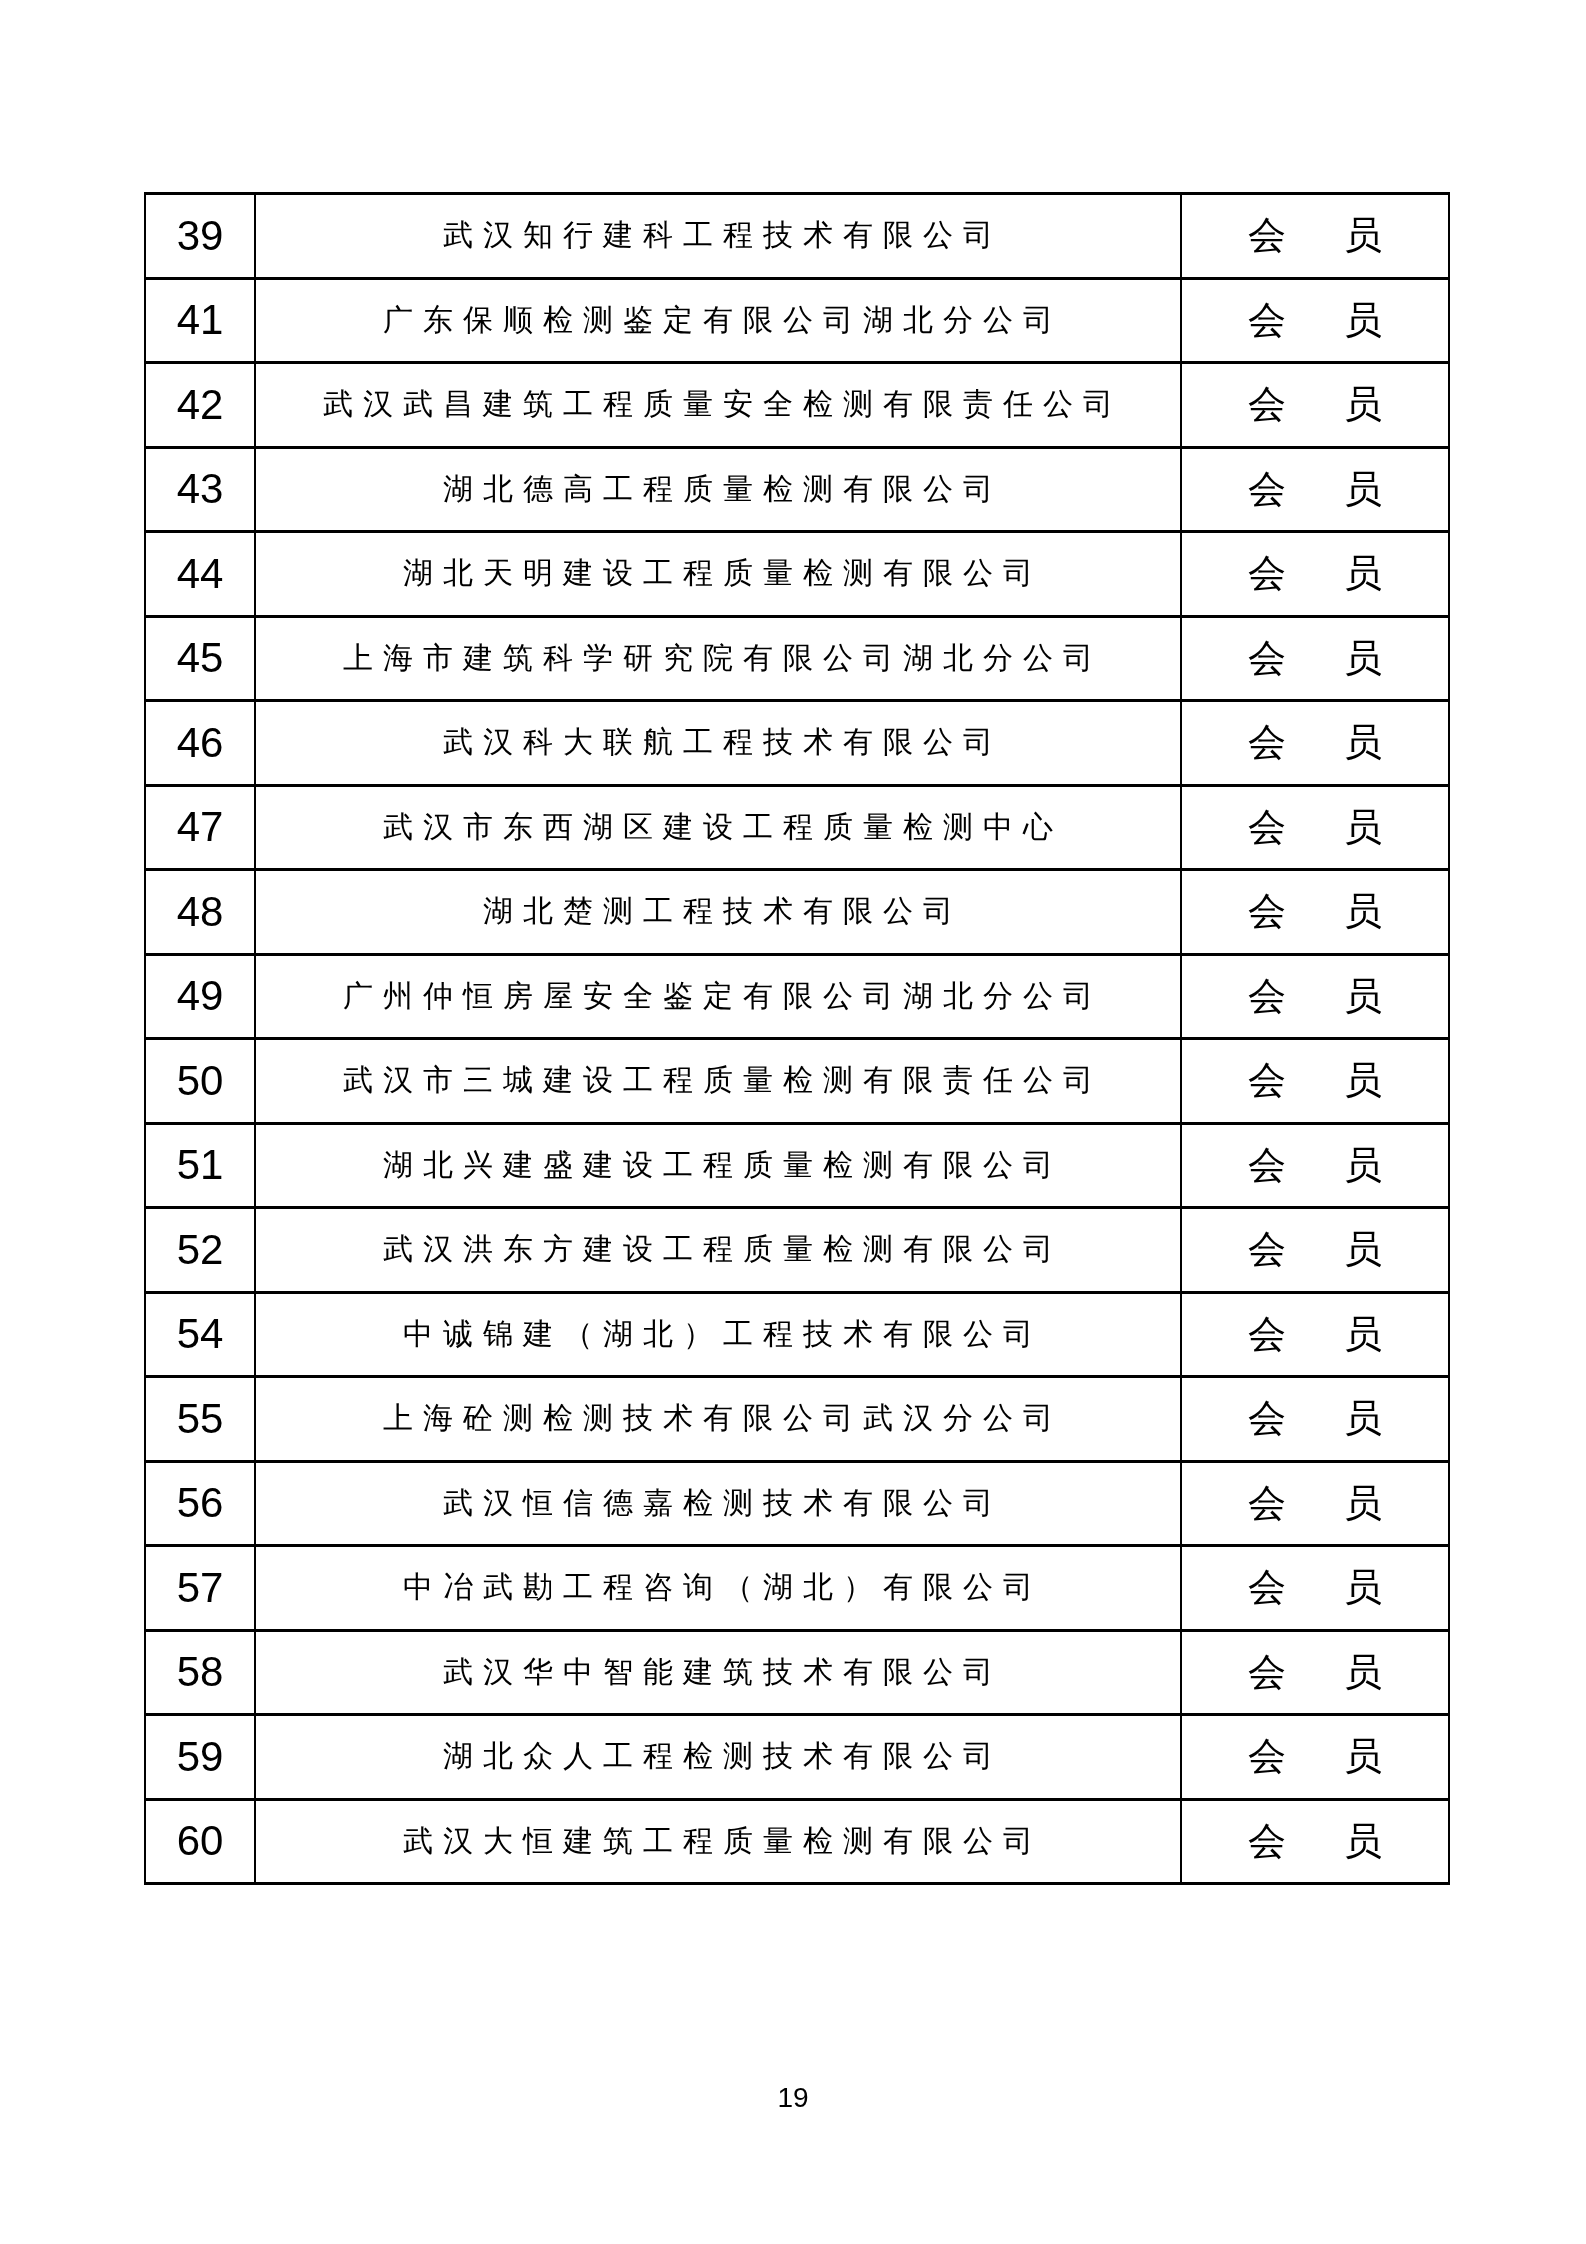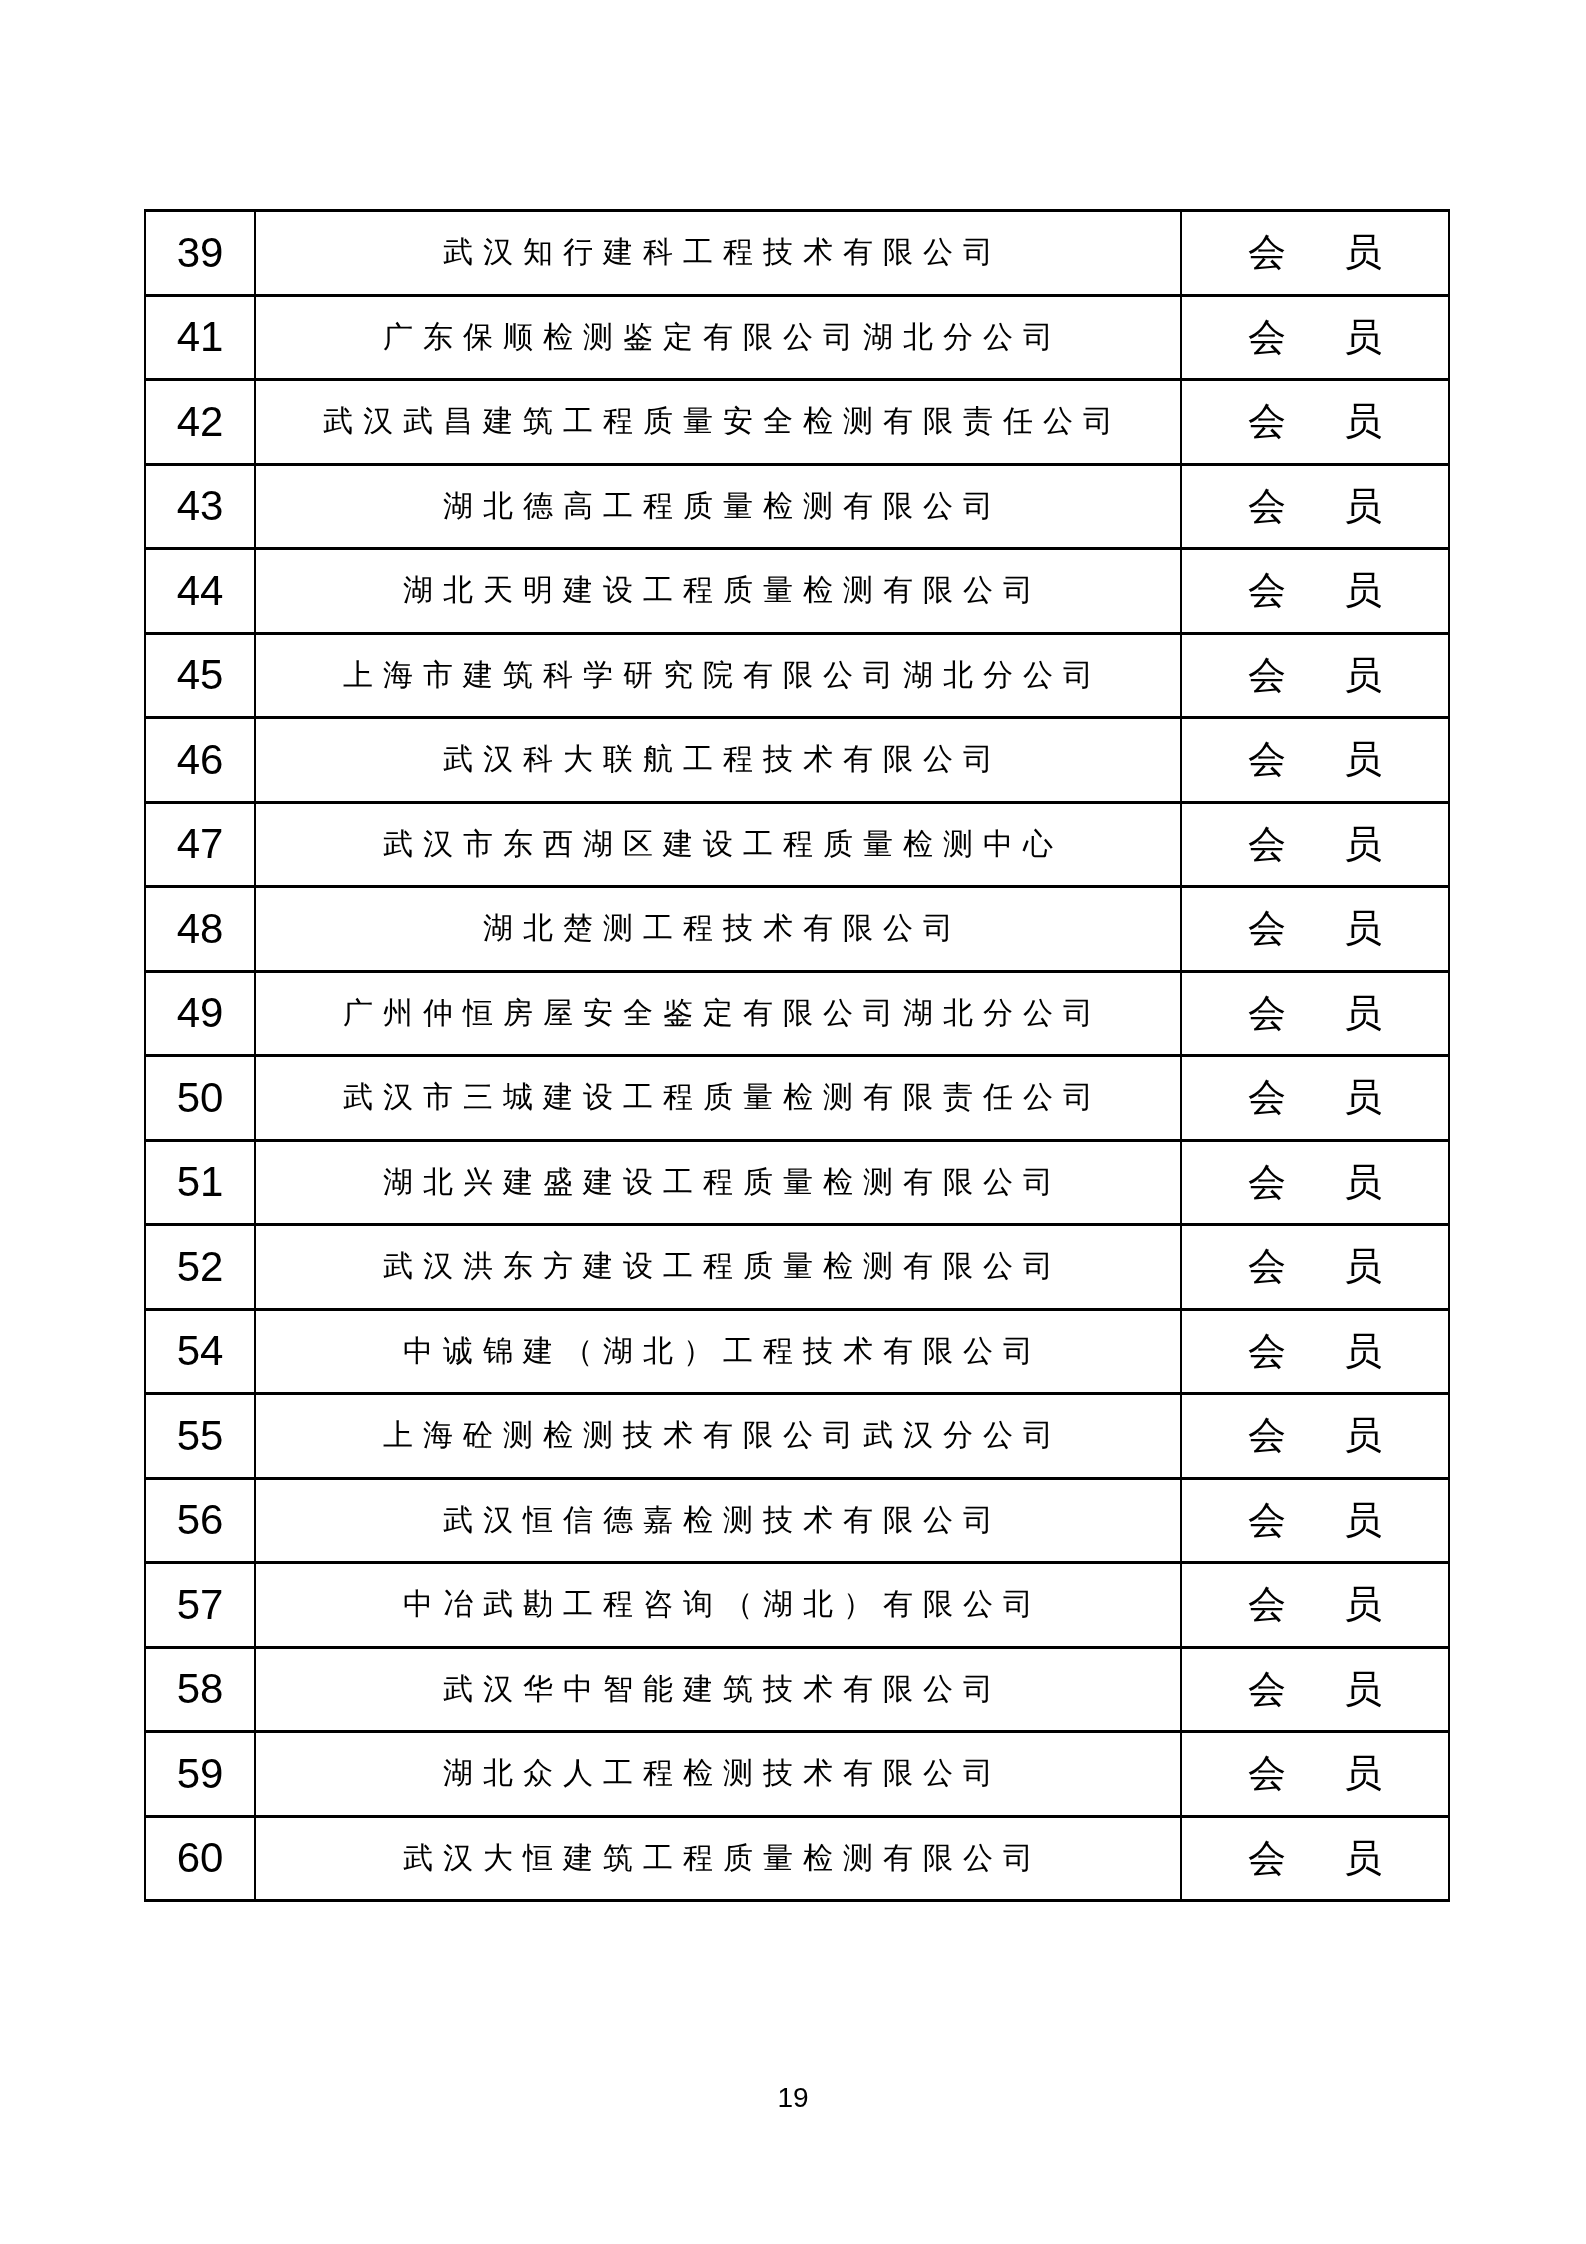--- a/index.html
+++ b/index.html
@@ -12,21 +12,21 @@
     width: 1586px;
     height: 2244px;
     background: #ffffff;
     overflow: hidden;
     font-family: "Liberation Serif", serif;
     color: #000000;
   }
   table.member-table {
     position: absolute;
     left: 144px;
-    top: 209px;
+    top: 192px;
     width: 1306px;
     border-collapse: collapse;
     table-layout: fixed;
   }
   table.member-table td {
     border-top: 3px solid #000;
     border-bottom: 3px solid #000;
     border-left: 2px solid #000;
     border-right: 2px solid #000;
     height: 81.5px;

